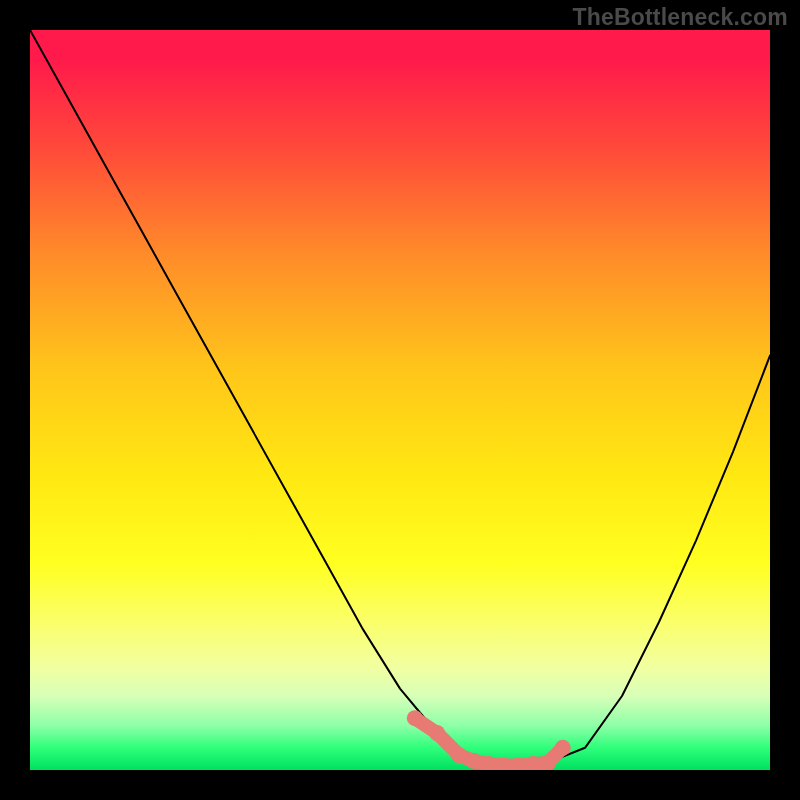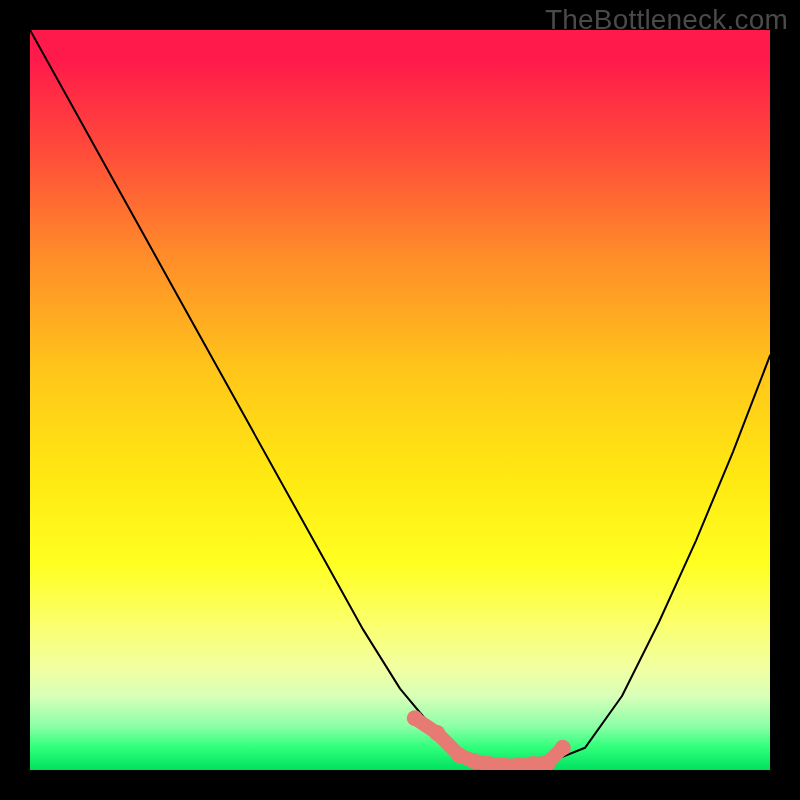--- a/index.html
+++ b/index.html
@@ -14,22 +14,22 @@
   .chart-container {
     position: relative;
     width: 800px;
     height: 800px;
   }
   .watermark {
     position: absolute;
     top: 4px;
     right: 12px;
     color: #4a4a4a;
-    font-size: 28px;
-    font-weight: 400;
+    font-size: 23px;
+    font-weight: 700;
     letter-spacing: 0.2px;
     z-index: 5;
   }
   .plot-area {
     position: absolute;
     left: 30px;
     top: 30px;
     width: 740px;
     height: 740px;
     background: linear-gradient(

